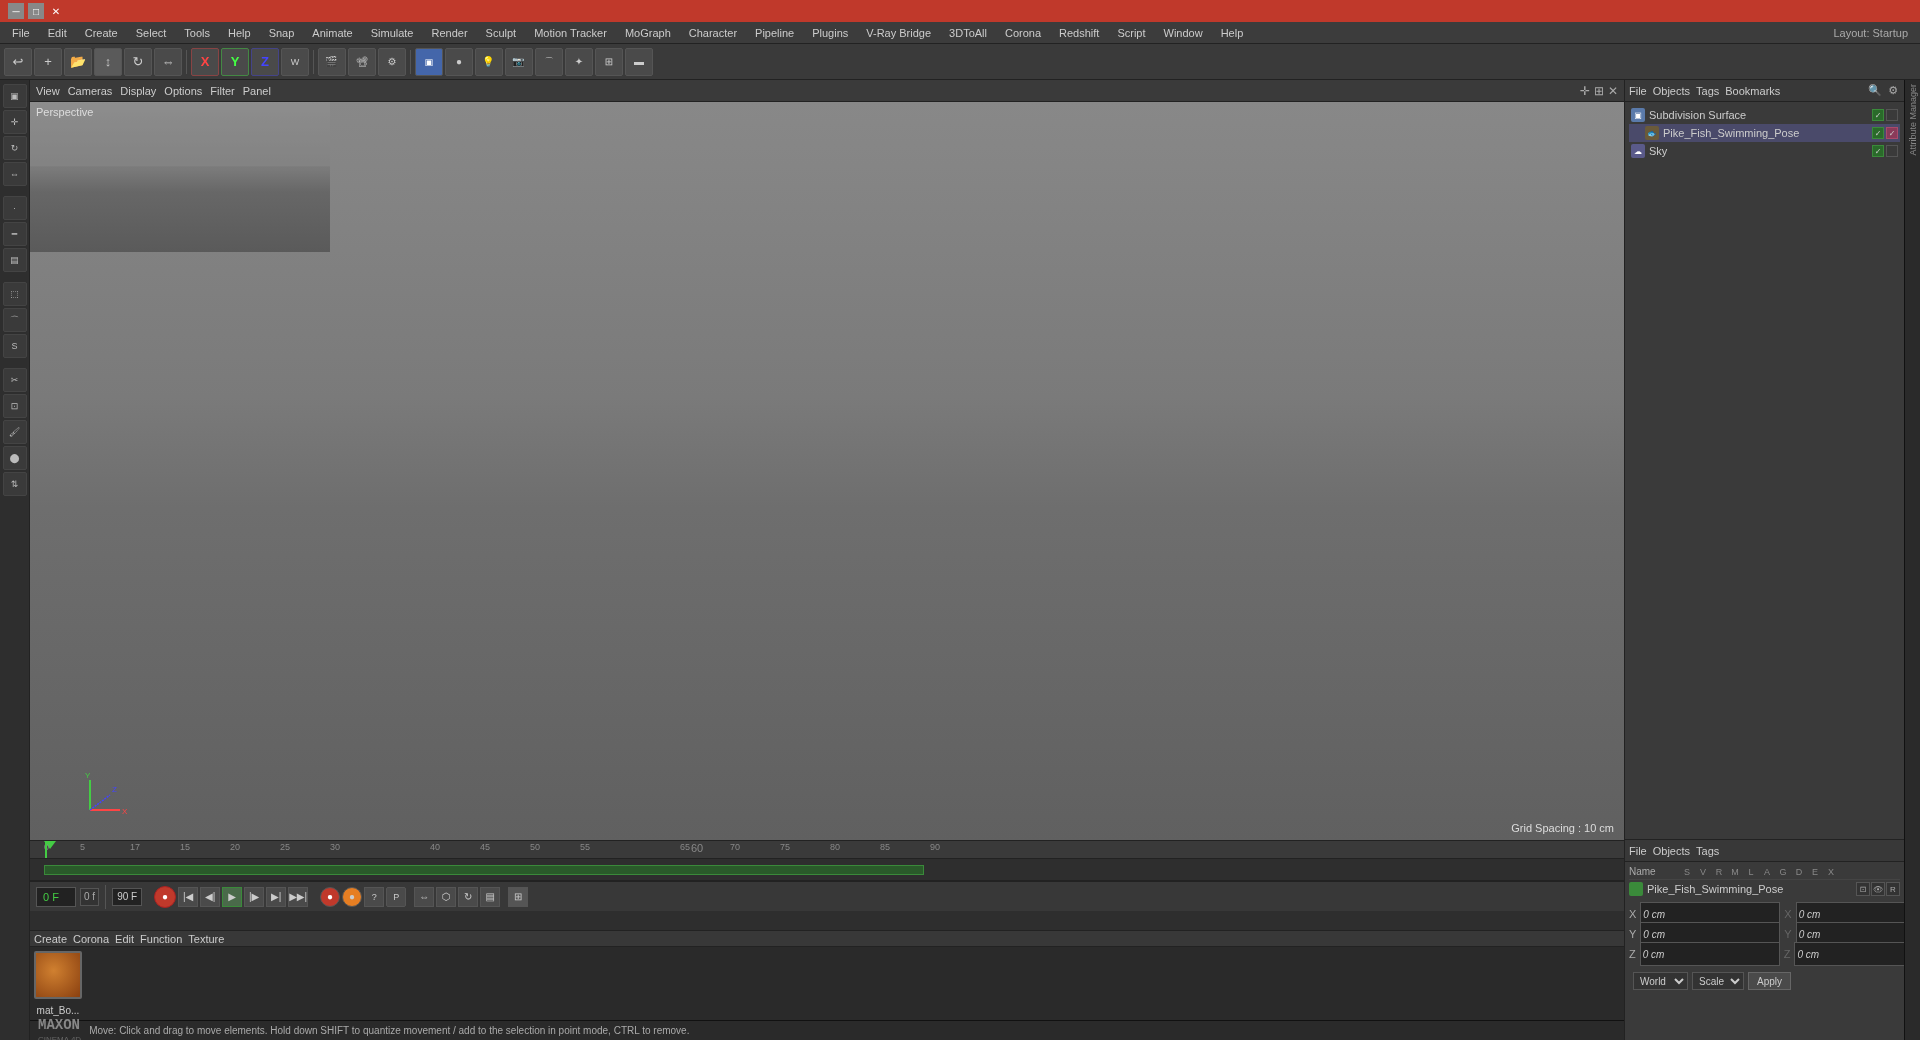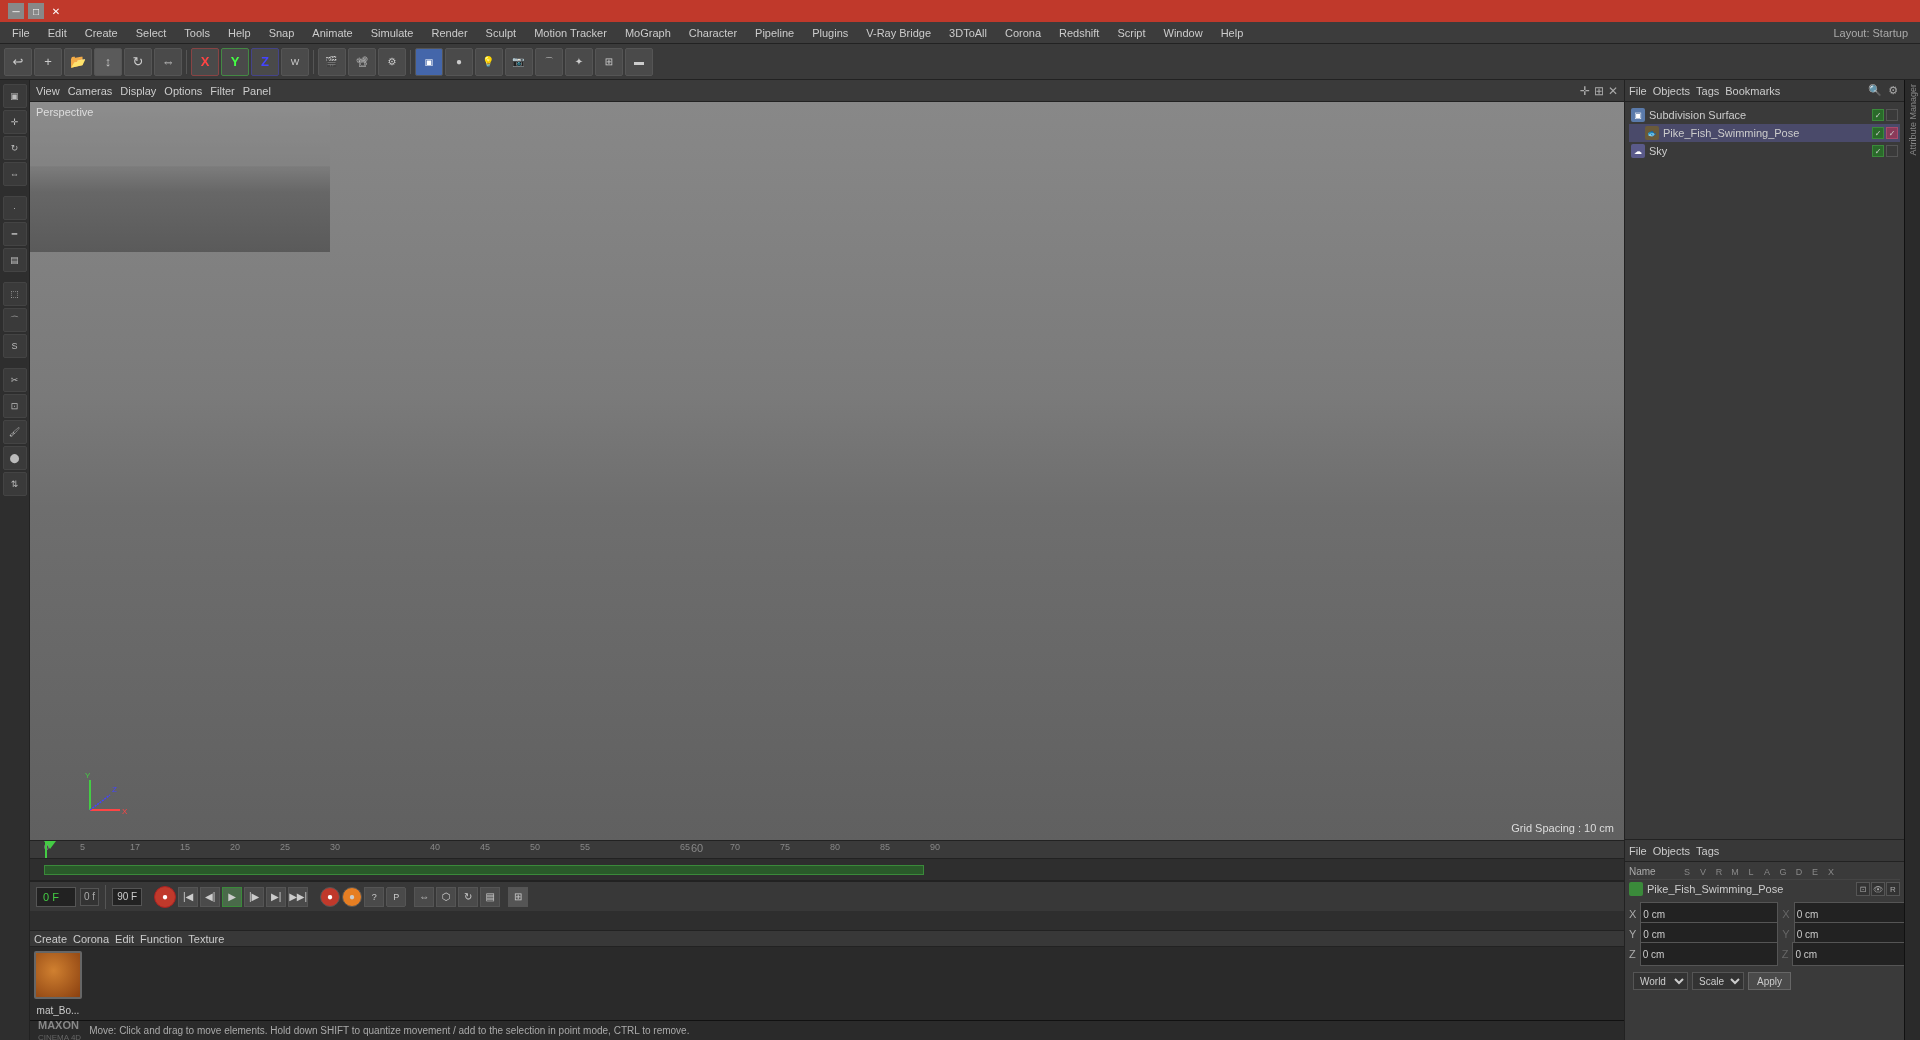--- a/index.html
+++ b/index.html
@@ -345,20 +345,21 @@
       align-items: center;
       height: 20px;
       gap: 4px;
     }
     .am-label { width: 16px; font-size: 11px; color: #aaa; }
     .am-field {
       background: #222; border: 1px solid #555;
       color: #ccc; font-size: 10px;
       height: 24px; padding: 0 2px;
       flex: 1;
+      font-style: italic;
     }
     .am-sep { font-size: 11px; color: #666; }
     #am-bottom {
       display: flex;
       align-items: center;
       padding: 4px;
       gap: 4px;
     }
     .am-dropdown {
       background: #333; border: 1px solid #555;
@@ -714,21 +715,21 @@
 
             <div style="width:100%; height:100%; background: radial-gradient(circle at 40% 40%, #d08030, #8a4010); border-radius:2px;"></div>
           </div>
           <div id="mat-label">mat_Bo...</div>
         </div>
       </div>
     </div>
 
     <div id="status-bar">
       <div style="margin-right:8px; font-size:10px; color:#888;">
-        <span style="color:#888; font-size:11px; font-weight:bold;">MAXON</span><br>
+        <span style="color:#888; font-size:14px; font-weight:bold;font-family:Liberation Mono, monospace;">MAXON</span><br>
         <span style="color:#666; font-size:8px;">CINEMA 4D</span>
       </div>
       <span style="font-size:10px; color:#aaa;">Move: Click and drag to move elements. Hold down SHIFT to quantize movement / add to the selection in point mode, CTRL to remove.</span>
     </div>
 
   </div>
 
   <div id="right-panel">
 
     <div id="object-manager">

